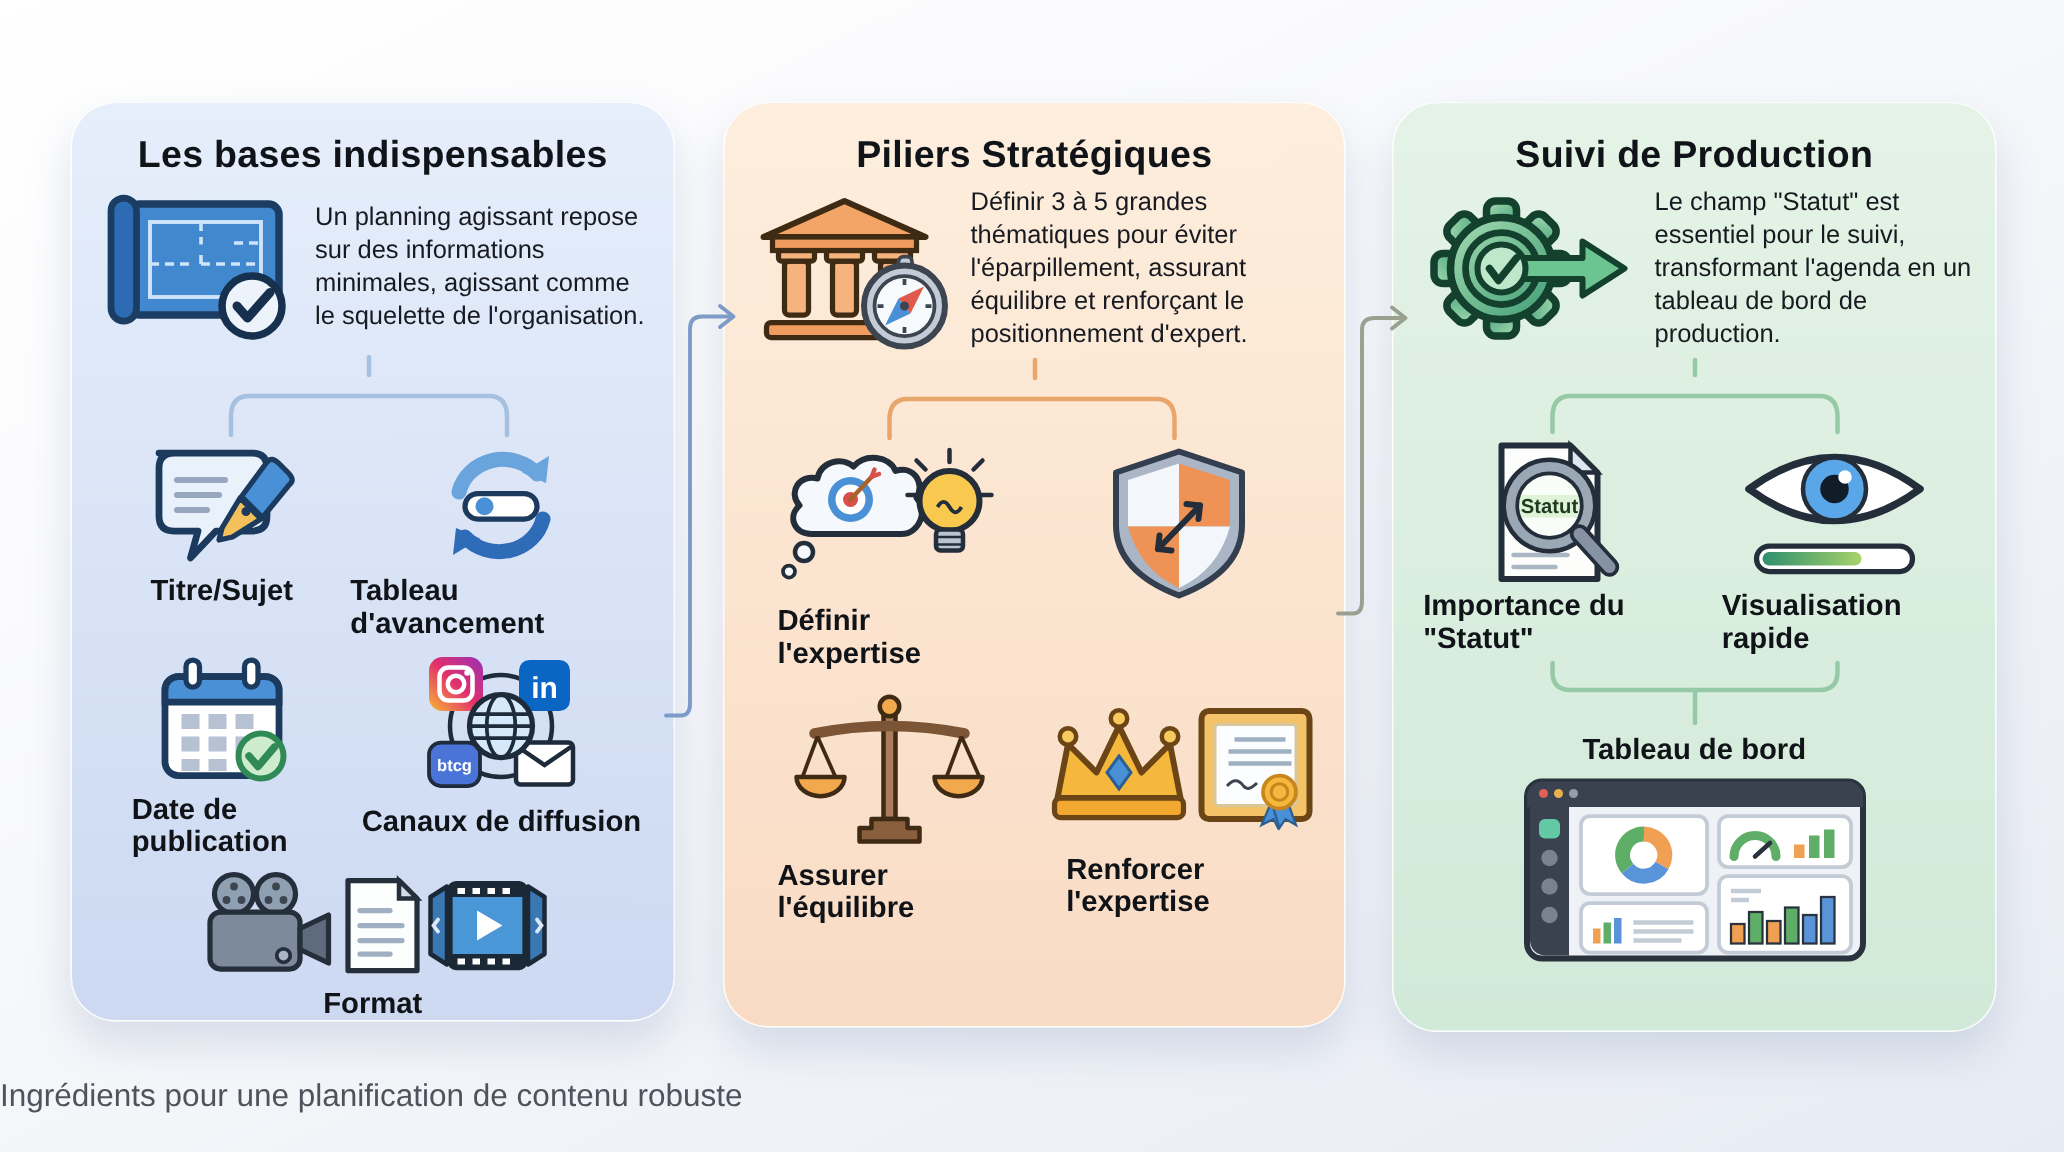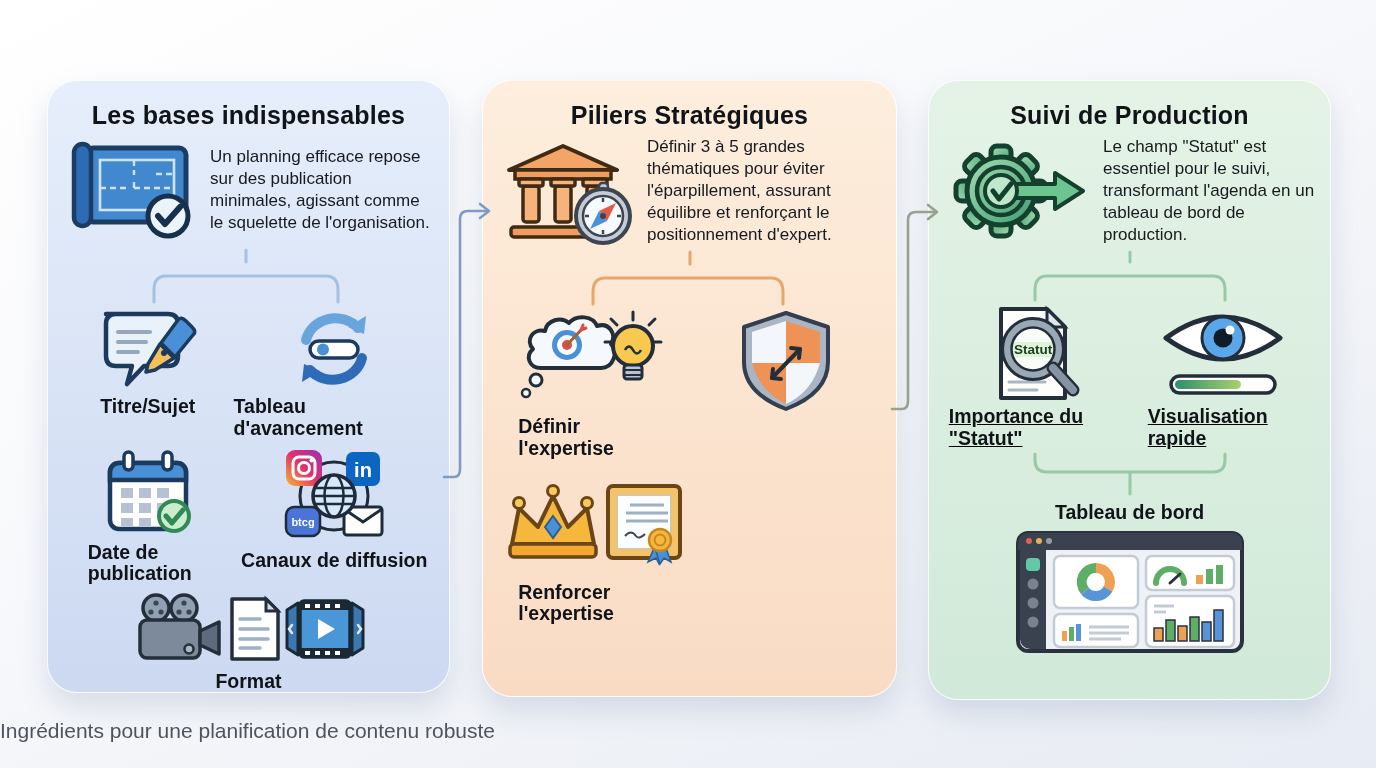--- a/index.html
+++ b/index.html
@@ -2,21 +2,21 @@
 <html><head>
 <meta charset="utf-8">
 <style>
   html,body{margin:0;padding:0;}
   body{
     width:1376px;height:768px;overflow:hidden;position:relative;
     font-family:"Liberation Sans", sans-serif;
     background:linear-gradient(155deg,#ffffff 0%,#f7f8fb 45%,#e7ebf3 100%);
   }
   .panel{
-    position:absolute;top:80px;border-radius:30px;box-sizing:border-box;
+    position:absolute;top:68px;border-radius:30px;box-sizing:border-box;
     padding:14px 14px 18px;overflow:hidden;
     border:1.5px solid rgba(255,255,255,.85);
     box-shadow:0 14px 28px rgba(110,130,170,.22);
   }
   #panel-bases{left:47px;width:403px;height:613px;
     background:linear-gradient(180deg,#e6eefb 0%,#ccd9f1 100%);}
   #panel-piliers{left:482px;width:415px;height:617px;
     background:linear-gradient(180deg,#fdeedd 0%,#f9dbc4 100%);}
   #panel-suivi{left:928px;width:403px;height:620px;
     background:linear-gradient(180deg,#e4f3e6 0%,#d1e9d8 100%);}
@@ -26,21 +26,21 @@
   }
   .intro{display:flex;align-items:center;gap:8px;margin-top:4px;}
   .intro-icon{flex:0 0 140px;display:flex;justify-content:center;}
   .intro-text{
     flex:1;margin:0;font-size:17px;line-height:1.3;color:#171a20;font-weight:500;
   }
   .bracket{display:block;margin:2px auto 0;}
   .grid{display:grid;}
   .grid-p1{grid-template-columns:46% 54%;row-gap:6px;margin-top:2px;}
   .grid-p2{grid-template-columns:50% 50%;row-gap:12px;margin-top:2px;}
-  .grid-p3{grid-template-columns:50% 50%;margin-top:2px;text-decoration:underline;}
+  .grid-p3{grid-template-columns:50% 50%;margin-top:2px;}
   .item{display:flex;flex-direction:column;align-items:center;}
   .item-icon{display:flex;align-items:flex-end;justify-content:center;}
   .item-label{
     margin-top:4px;font-size:19.5px;font-weight:bold;color:#101318;
     line-height:1.12;
   }
   .span2{grid-column:1 / -1;}
   .iconrow{display:flex;align-items:center;justify-content:center;gap:4px;}
   .center-col{display:flex;flex-direction:column;align-items:center;}
   .caption{
@@ -59,21 +59,21 @@
     <div class="intro-icon">
       <svg width="136" height="112" viewBox="0 0 136 112">
         <rect x="22" y="14" width="100" height="74" rx="7" fill="#4288cf" stroke="#1c3d63" stroke-width="5"></rect>
         <rect x="10" y="10" width="17" height="82" rx="8.5" fill="#2d6cb4" stroke="#1c3d63" stroke-width="4.5"></rect>
         <rect x="36" y="26" width="74" height="50" fill="none" stroke="#cfe4fb" stroke-width="2.6"></rect>
         <path d="M36,54 h26 M70,54 h40 M70,26 v15 M70,54 v-7 M92,40 h18" stroke="#cfe4fb" stroke-width="2.4" fill="none" stroke-dasharray="6 4"></path>
         <circle cx="104" cy="82" r="20" fill="#edf3fb" stroke="#16304d" stroke-width="5"></circle>
         <path d="M94,82 l7,8 l15,-17" stroke="#16304d" stroke-width="6" fill="none" stroke-linecap="round" stroke-linejoin="round"></path>
       </svg>
     </div>
-    <p class="intro-text">Un planning efficace repose sur des publication minimales, agissant comme le squelette de l'organisation.</p>
+    <p class="intro-text">Un planning agissant repose sur des informations minimales, agissant comme le squelette de l'organisation.</p>
   </div>
 
   <svg class="bracket" width="375" height="56" viewBox="0 0 375 56">
     <g fill="none" stroke="#a6c0e0" stroke-width="3" stroke-linecap="round">
       <path d="M184,2 V14"></path>
       <path d="M92,54 V42 Q92,28 104,28 H264 Q276,28 276,42 V54"></path>
     </g>
   </svg>
 
   <div class="grid grid-p1">
@@ -275,20 +275,34 @@
           <path d="M52,55 H86 Q78,84 52,96 z" fill="#f3f7fb"></path>
           <g stroke="#232e3a" stroke-width="4" fill="none" stroke-linecap="round" stroke-linejoin="round">
             <path d="M38,70 L66,41"></path>
             <path d="M57,40 L66,41 65,50"></path>
             <path d="M47,71 L38,70 39,61"></path>
           </g>
         </svg>
       </div>
     </div>
 
+    <div class="item">
+      <div class="item-icon">
+        <svg width="130" height="110" viewBox="0 0 130 110">
+          <rect x="61" y="14" width="8" height="72" fill="#a97c5c" stroke="#3f2a14" stroke-width="3"></rect>
+          <circle cx="65" cy="11" r="6.5" fill="#f2a94e" stroke="#3f2a14" stroke-width="3"></circle>
+          <path d="M15,29 Q65,19 115,29" fill="none" stroke="#7c5436" stroke-width="7" stroke-linecap="round"></path>
+          <path d="M17,31 L7,58 M17,31 L29,58 M113,31 L103,58 M113,31 L125,58" stroke="#3f2a14" stroke-width="2.5"></path>
+          <path d="M3,58 a15,12 0 0 0 32,0 z" fill="#f2a94e" stroke="#3f2a14" stroke-width="3" stroke-linejoin="round"></path>
+          <path d="M95,58 a15,12 0 0 0 32,0 z" fill="#f2a94e" stroke="#3f2a14" stroke-width="3" stroke-linejoin="round"></path>
+          <path d="M53,86 h24 v6 h8 v9 H45 v-9 h8 z" fill="#8a5f3e" stroke="#3f2a14" stroke-width="3" stroke-linejoin="round"></path>
+        </svg>
+      </div>
+      <div class="item-label" style="max-width:150px">Assurer l'équilibre</div>
+    </div>
 
     <div class="item">
       <div class="item-icon">
         <svg width="190" height="106" viewBox="0 0 190 106">
           <path d="M14,72 L21,36 40,55 55,24 70,55 89,36 96,72 z" fill="#f6b83c" stroke="#6b4516" stroke-width="4" stroke-linejoin="round"></path>
           <rect x="12" y="72" width="86" height="13" rx="4" fill="#f2a82e" stroke="#6b4516" stroke-width="3.5"></rect>
           <g fill="#f8c95c" stroke="#6b4516" stroke-width="3">
             <circle cx="21" cy="31" r="5.5"></circle>
               <circle cx="55" cy="19" r="5.5"></circle>
               <circle cx="89" cy="31" r="5.5"></circle>

